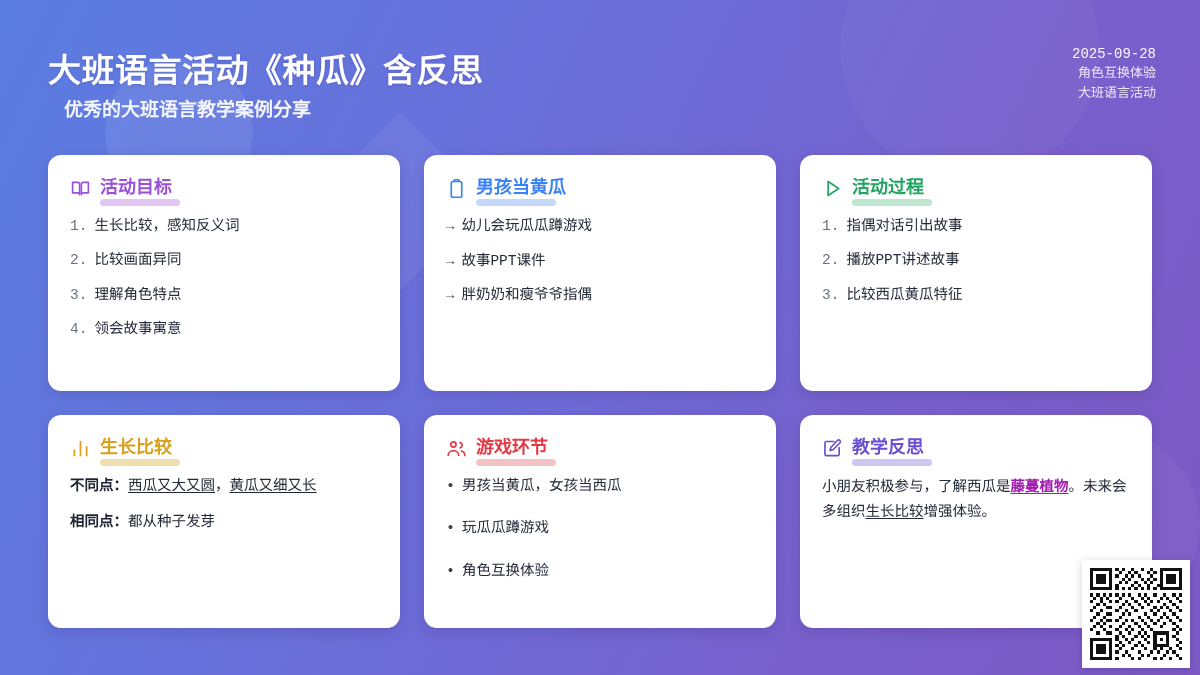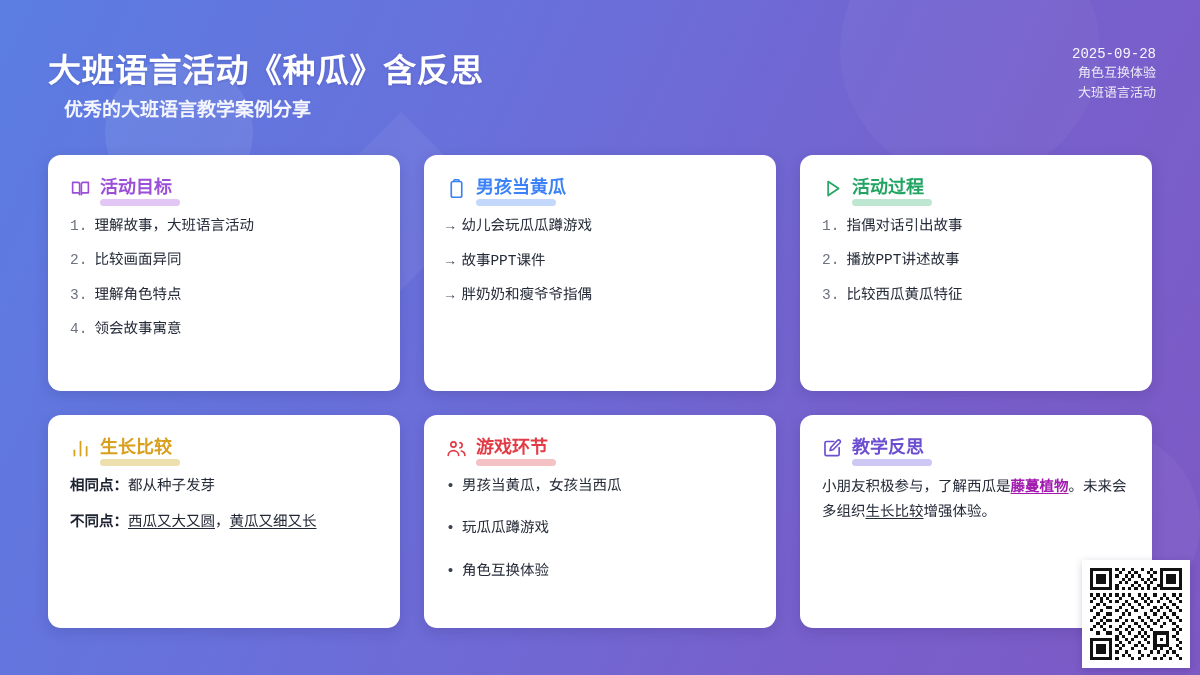--- a/index.html
+++ b/index.html
@@ -221,21 +221,21 @@
             <path d="M3 5h6a2 2 0 0 1 2 2v12a2 2 0 0 0-2-2H3z"></path>
             <path d="M21 5h-6a2 2 0 0 0-2 2v12a2 2 0 0 1 2-2h6z"></path>
           </svg>
         </span>
         <span class="card-title" style="color:#9b4fd8">活动目标</span>
         <span class="title-underline" style="background:#e2c7f5;width:80px"></span>
       </div>
       <div class="card-body">
         <div class="row">
           <span class="marker marker-num">1.</span>
-          <span class="row-text">理解故事，大班语言活动</span>
+          <span class="row-text">生长比较，感知反义词</span>
         </div>
         <div class="row">
           <span class="marker marker-num">2.</span>
           <span class="row-text">比较画面异同</span>
         </div>
         <div class="row">
           <span class="marker marker-num">3.</span>
           <span class="row-text">理解角色特点</span>
         </div>
         <div class="row">
@@ -305,24 +305,24 @@
             <path d="M5 14v6"></path>
             <path d="M12 4v16"></path>
             <path d="M19 10v10"></path>
           </svg>
         </span>
         <span class="card-title" style="color:#d8a01e">生长比较</span>
         <span class="title-underline" style="background:#eedfae;width:80px"></span>
       </div>
       <div class="card-body">
         <div class="compare-line">
+          <span class="compare-label">不同点：</span><span class="u">西瓜又大又圆</span><span>，</span><span class="u">黄瓜又细又长</span>
+        </div>
+        <div class="compare-line">
           <span class="compare-label">相同点：</span><span>都从种子发芽</span>
-        </div>
-        <div class="compare-line">
-          <span class="compare-label">不同点：</span><span class="u">西瓜又大又圆</span><span>，</span><span class="u">黄瓜又细又长</span>
         </div>
       </div>
     </div>
 
     <div class="card">
       <div class="card-head">
         <span class="card-icon">
           <svg viewBox="0 0 24 24" fill="none" stroke="#e23b45" stroke-width="1.9" stroke-linecap="round" stroke-linejoin="round">
             <circle cx="8.5" cy="7.5" r="3"></circle>
             <path d="M2.5 20c0-3.3 2.7-5.5 6-5.5s6 2.2 6 5.5"></path>

